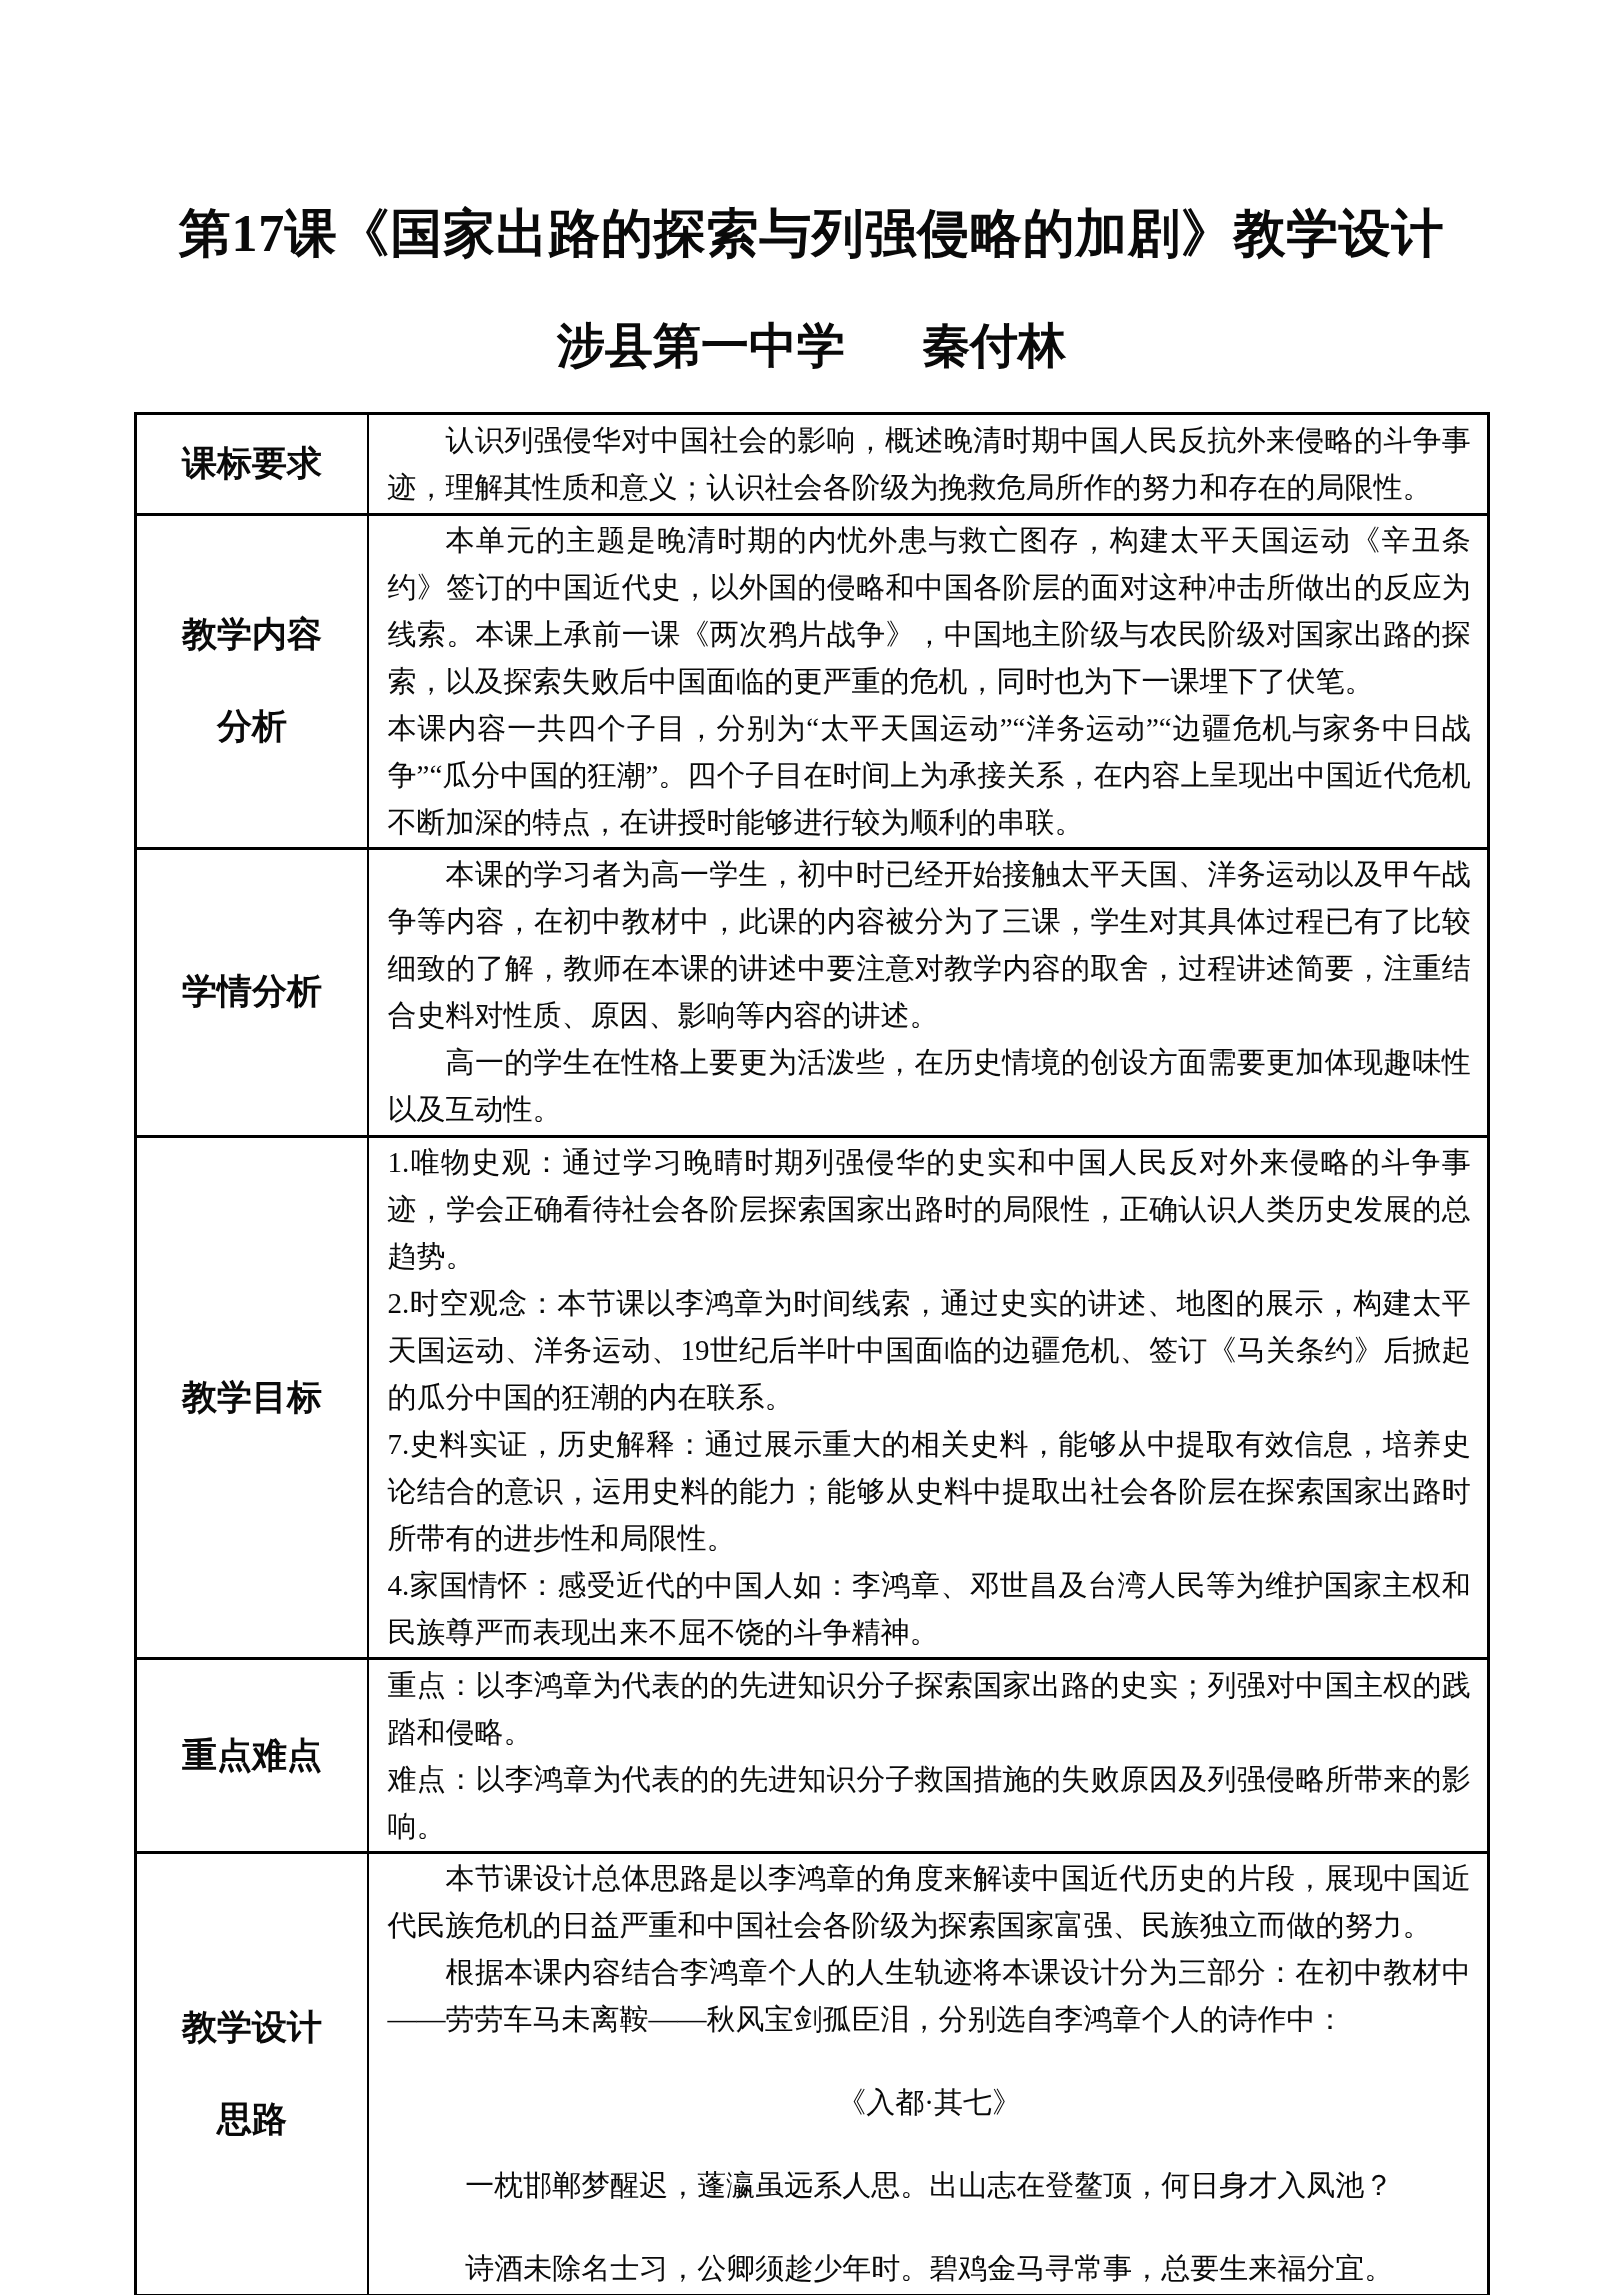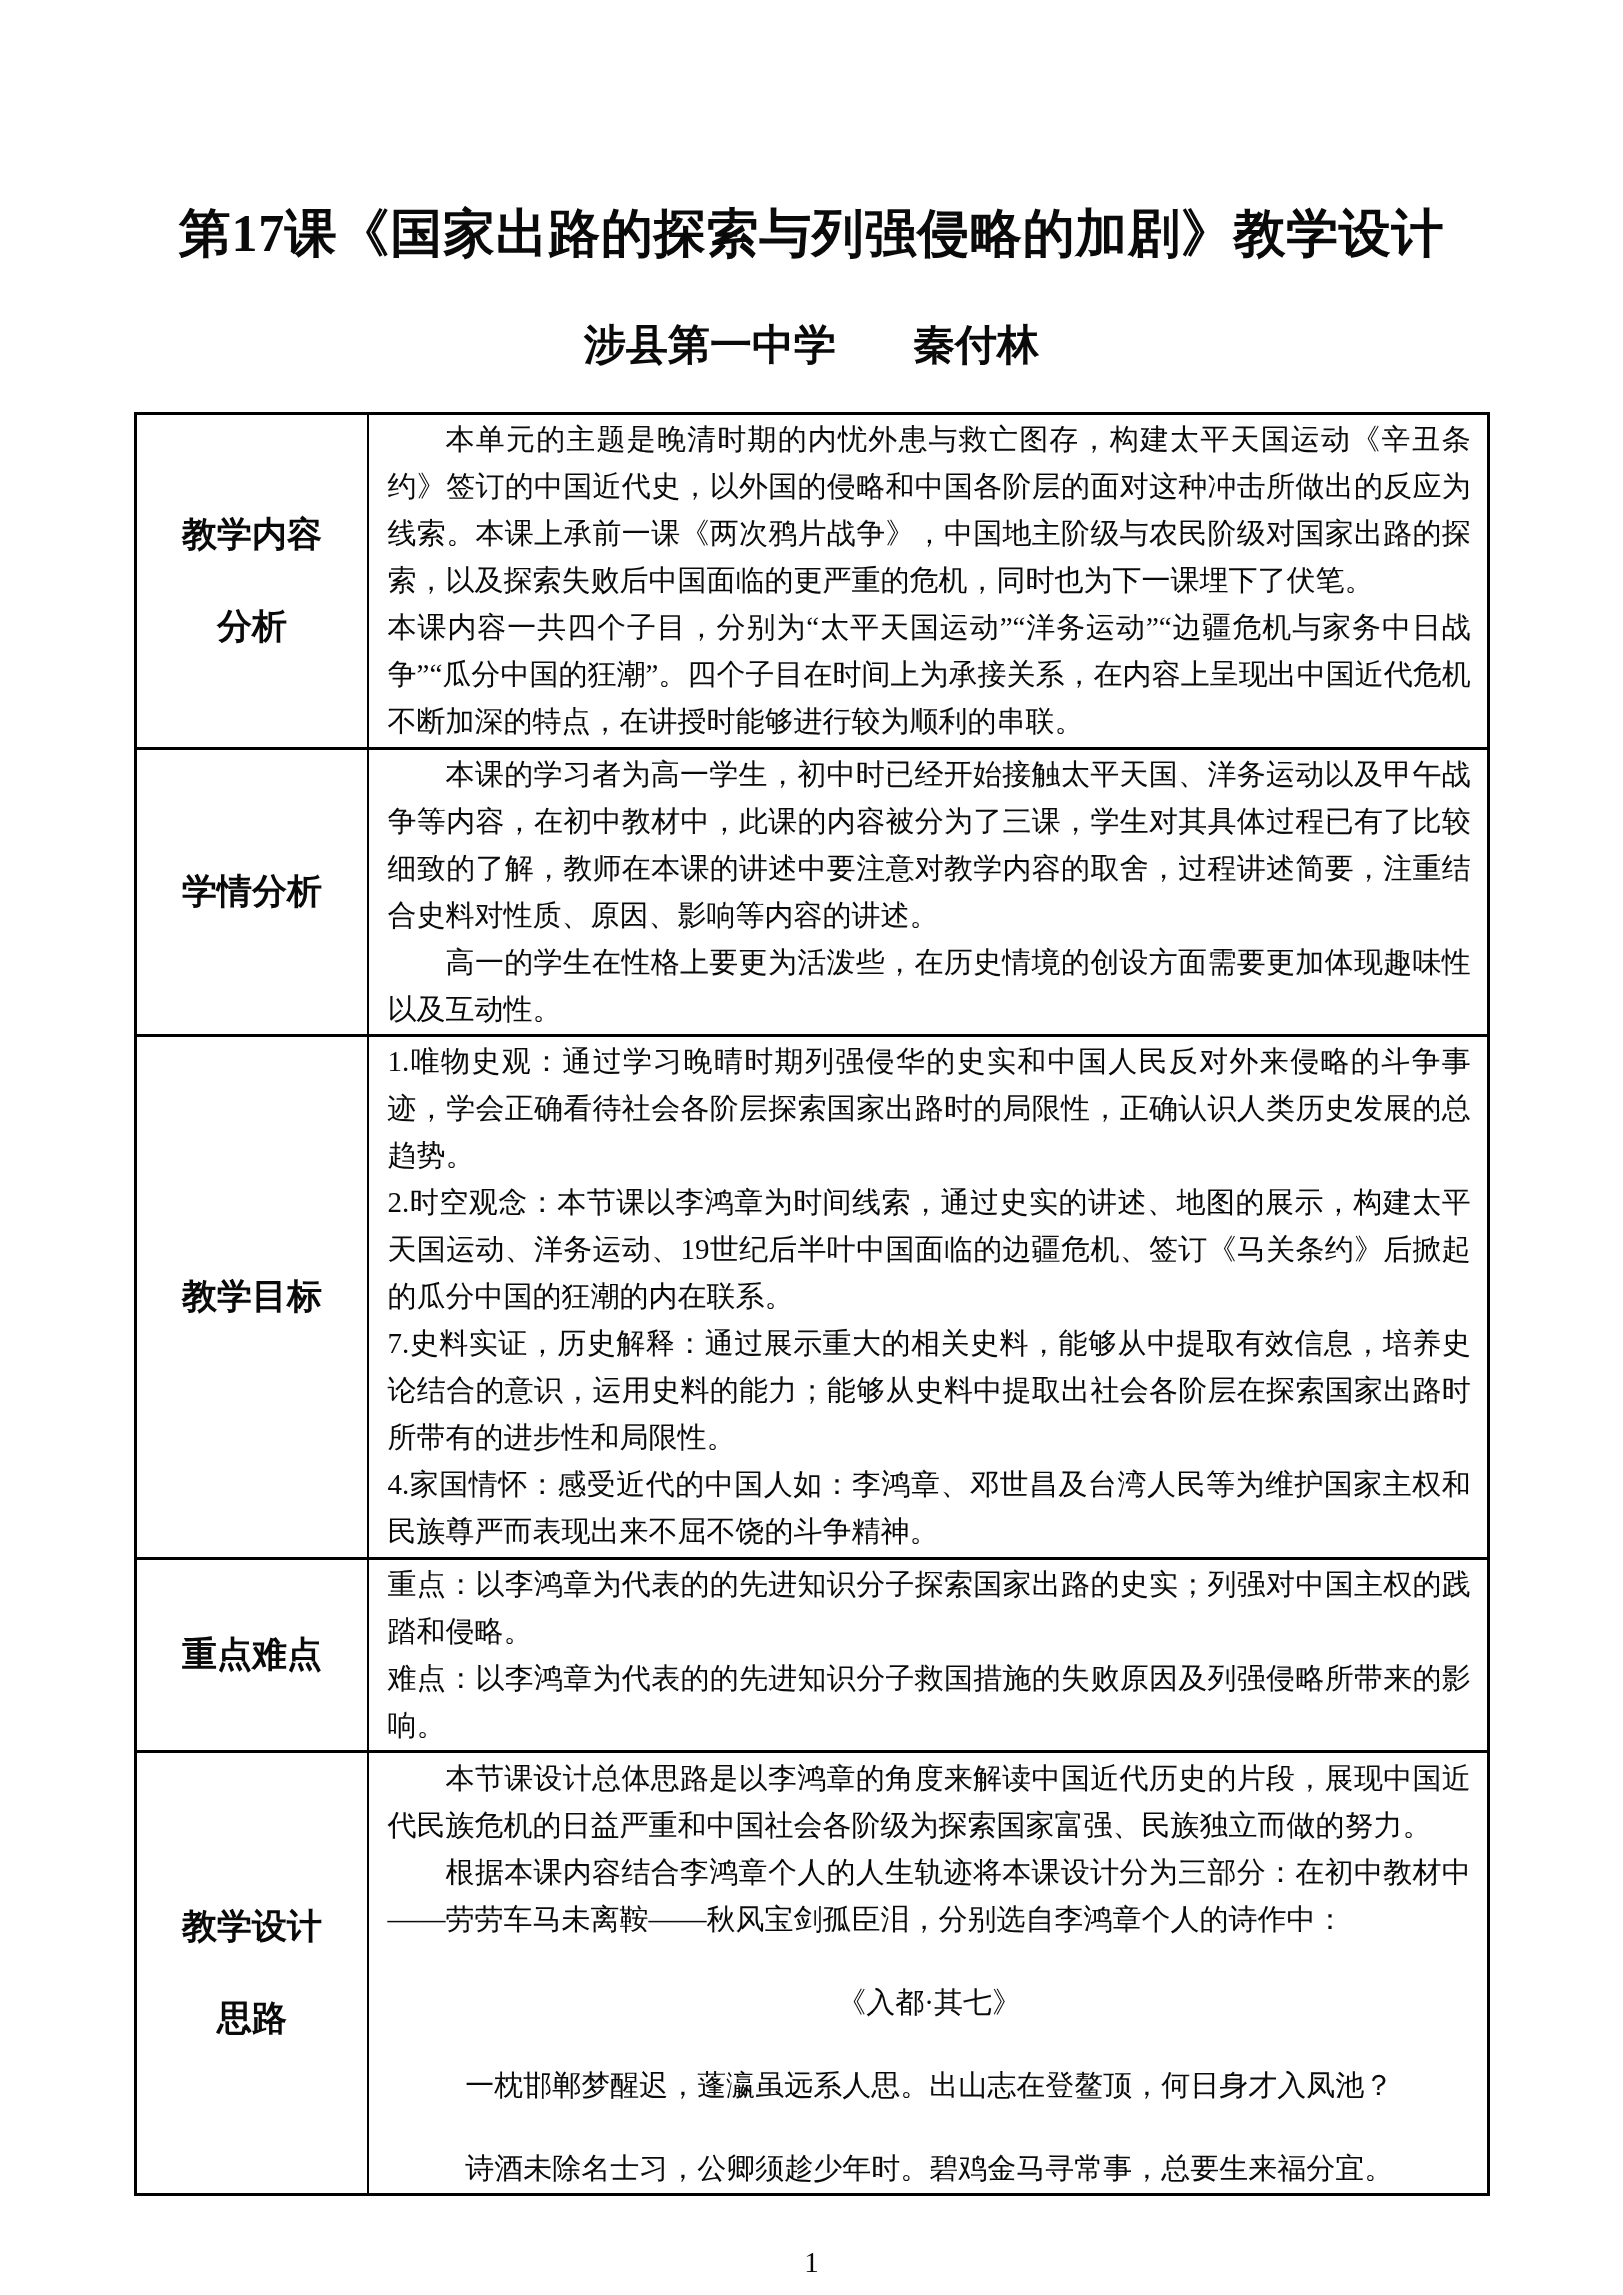--- a/index.html
+++ b/index.html
@@ -19,21 +19,21 @@
     margin: 208px 0 0 0;
     text-align: center;
     font-size: 52px;
     line-height: 52px;
     font-weight: bold;
     letter-spacing: 0.7px;
   }
   .doc-subtitle {
     margin-top: 62px;
     text-align: center;
-    font-size: 42px;
+    font-size: 48px;
     line-height: 47px;
     font-weight: bold;
   }
   .doc-subtitle .author {
     margin-left: 77px;
   }
   table.lesson-table {
     table-layout: fixed;
     border-collapse: collapse;
     width: 1356px;
@@ -88,20 +88,29 @@
 <body>
 
 <h1 class="doc-title">第17课《国家出路的探索与列强侵略的加剧》教学设计</h1>
 
 <div class="doc-subtitle">
   <span class="school">涉县第一中学</span><span class="author">秦付林</span>
 </div>
 
 <table class="lesson-table">
   <tbody>
+    <tr>
+      <td class="label-cell row-h-0">
+        <span class="label-line">课标要求</span>
+        <span class="label-line"></span>
+      </td>
+      <td class="content-cell row-h-0">
+        <p class="indent">认识列强侵华对中国社会的影响，概述晚清时期中国人民反抗外来侵略的斗争事迹，理解其性质和意义；认识社会各阶级为挽救危局所作的努力和存在的局限性。</p>
+      </td>
+    </tr>
 
     <tr>
       <td class="label-cell row-h-1">
         <span class="label-line">教学内容</span>
         <span class="label-line">分析</span>
       </td>
       <td class="content-cell row-h-1">
         <p class="indent">本单元的主题是晚清时期的内忧外患与救亡图存，构建太平天国运动《辛丑条约》签订的中国近代史，以外国的侵略和中国各阶层的面对这种冲击所做出的反应为线索。本课上承前一课《两次鸦片战争》，中国地主阶级与农民阶级对国家出路的探索，以及探索失败后中国面临的更严重的危机，同时也为下一课埋下了伏笔。</p>
         <p>本课内容一共四个子目，分别为“太平天国运动”“洋务运动”“边疆危机与家务中日战争”“瓜分中国的狂潮”。四个子目在时间上为承接关系，在内容上呈现出中国近代危机不断加深的特点，在讲授时能够进行较为顺利的串联。</p>
       </td>

